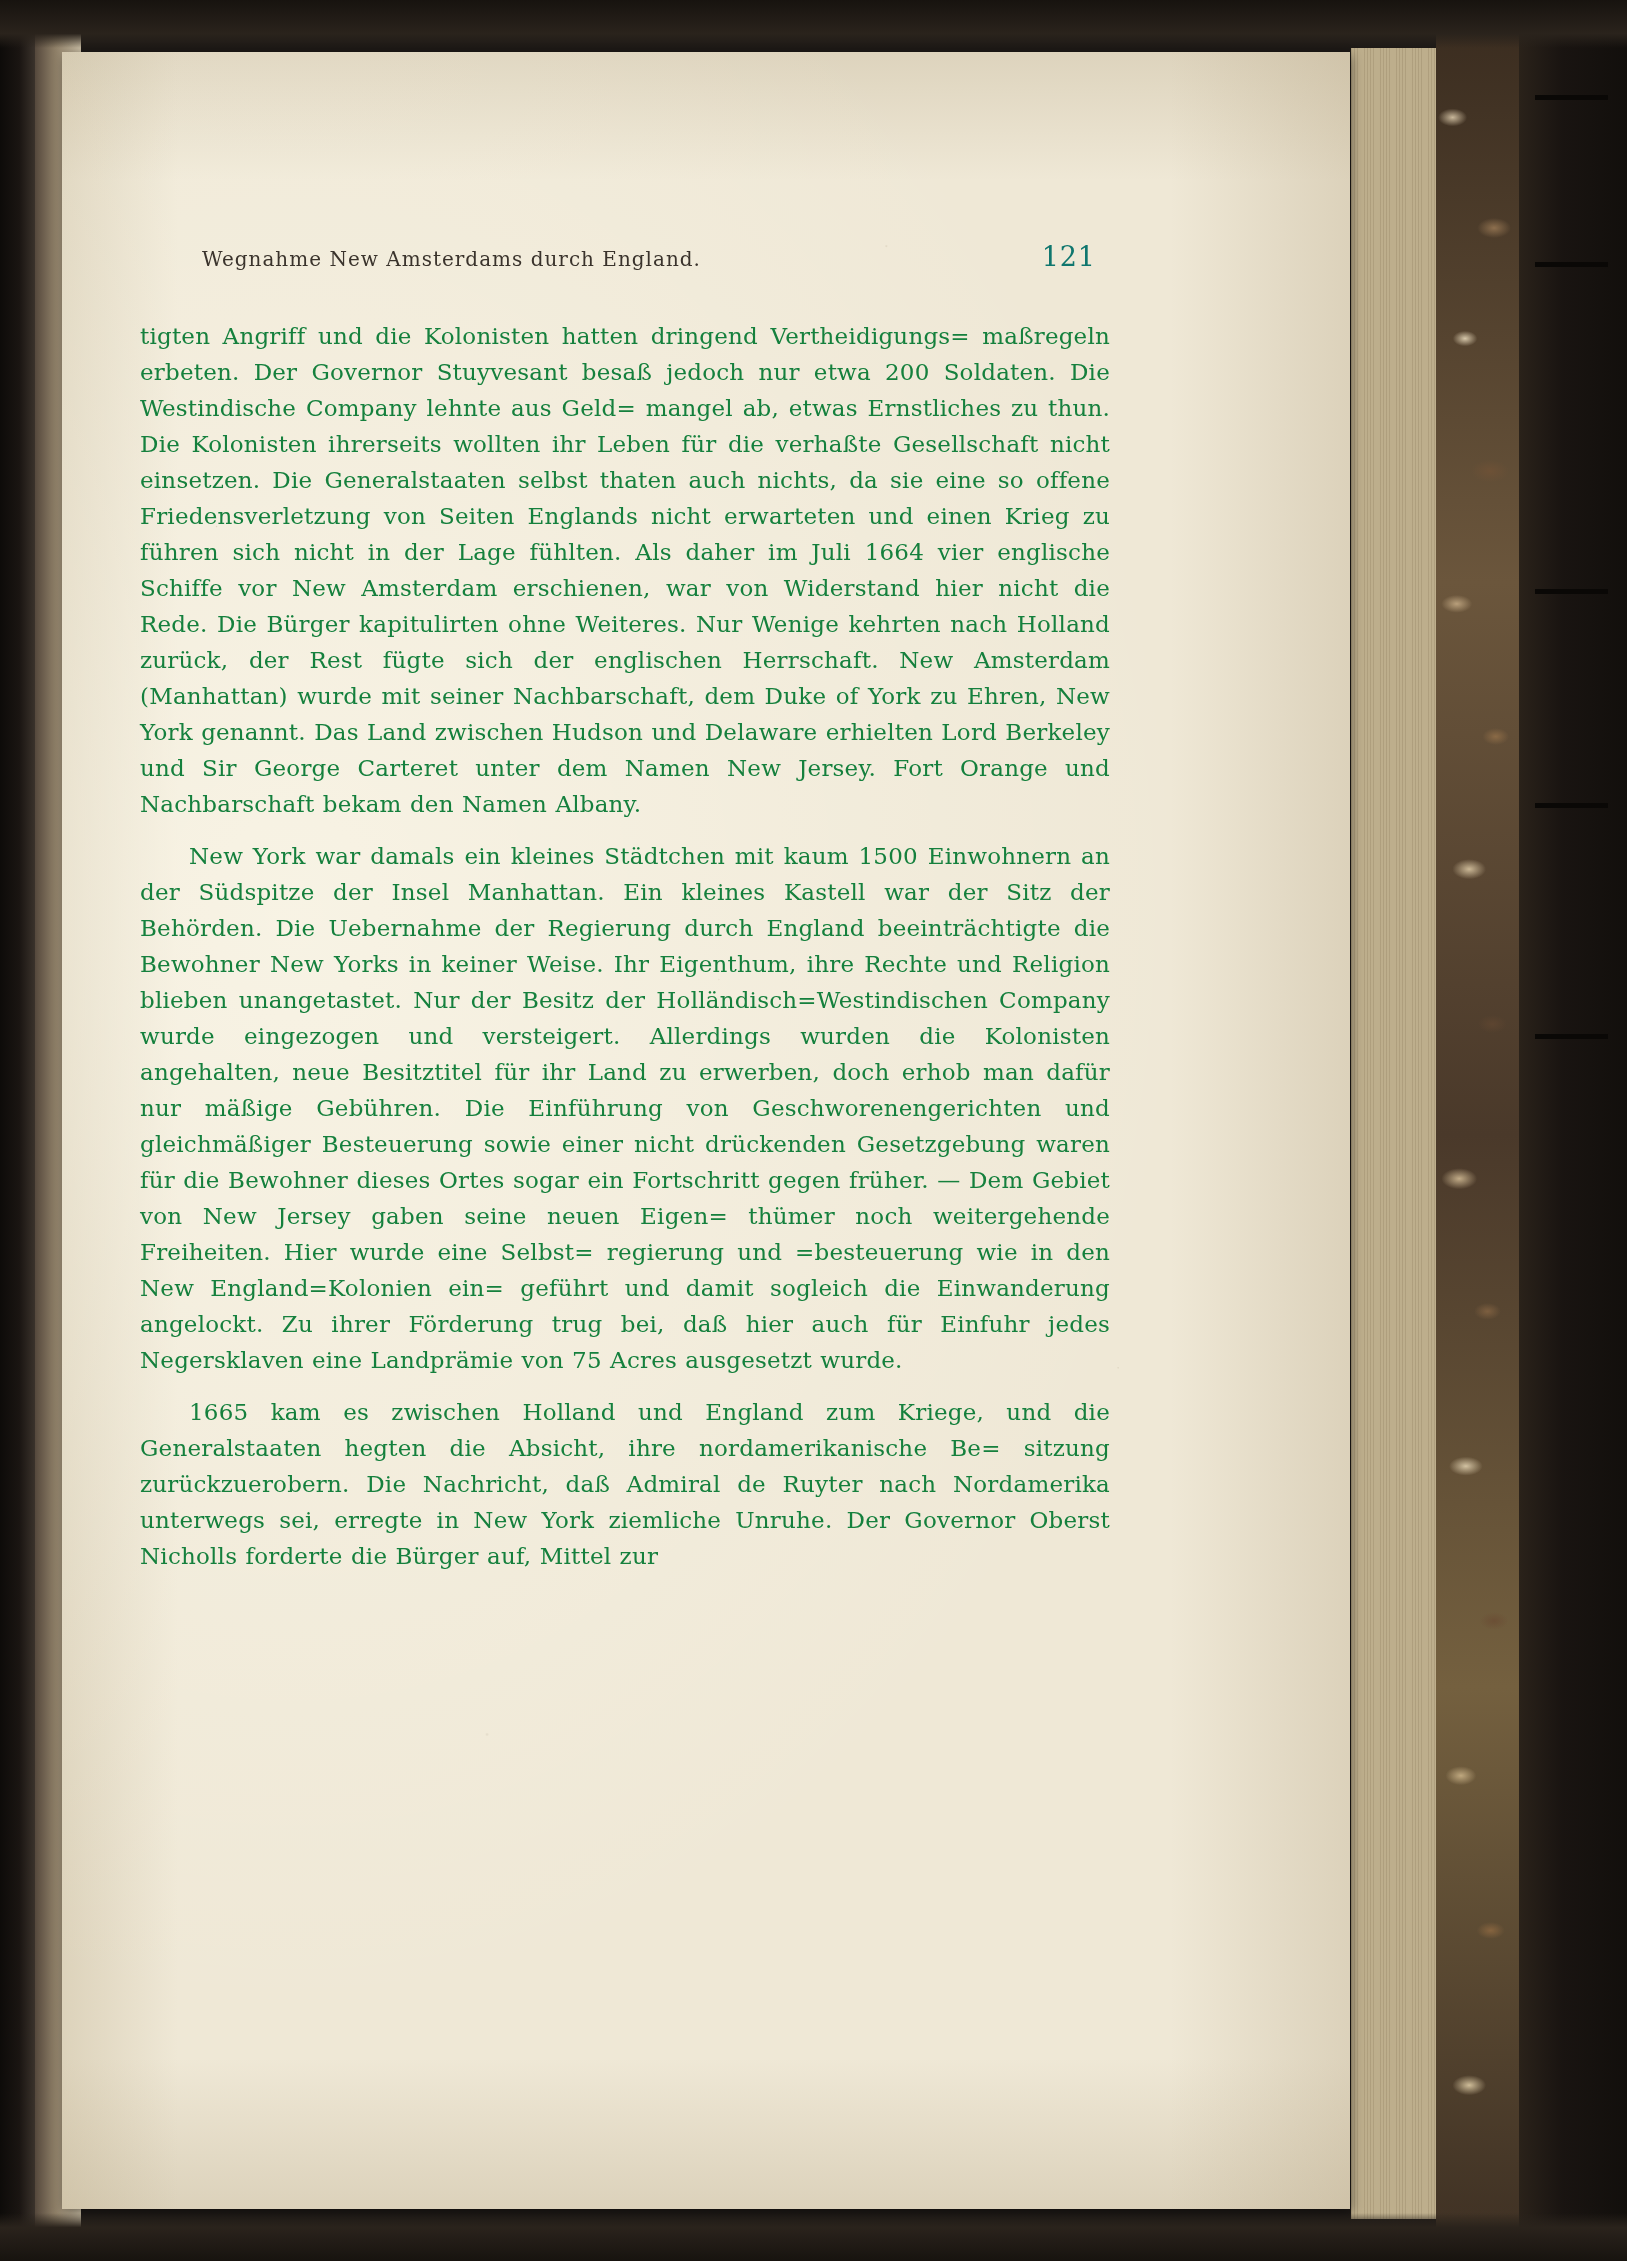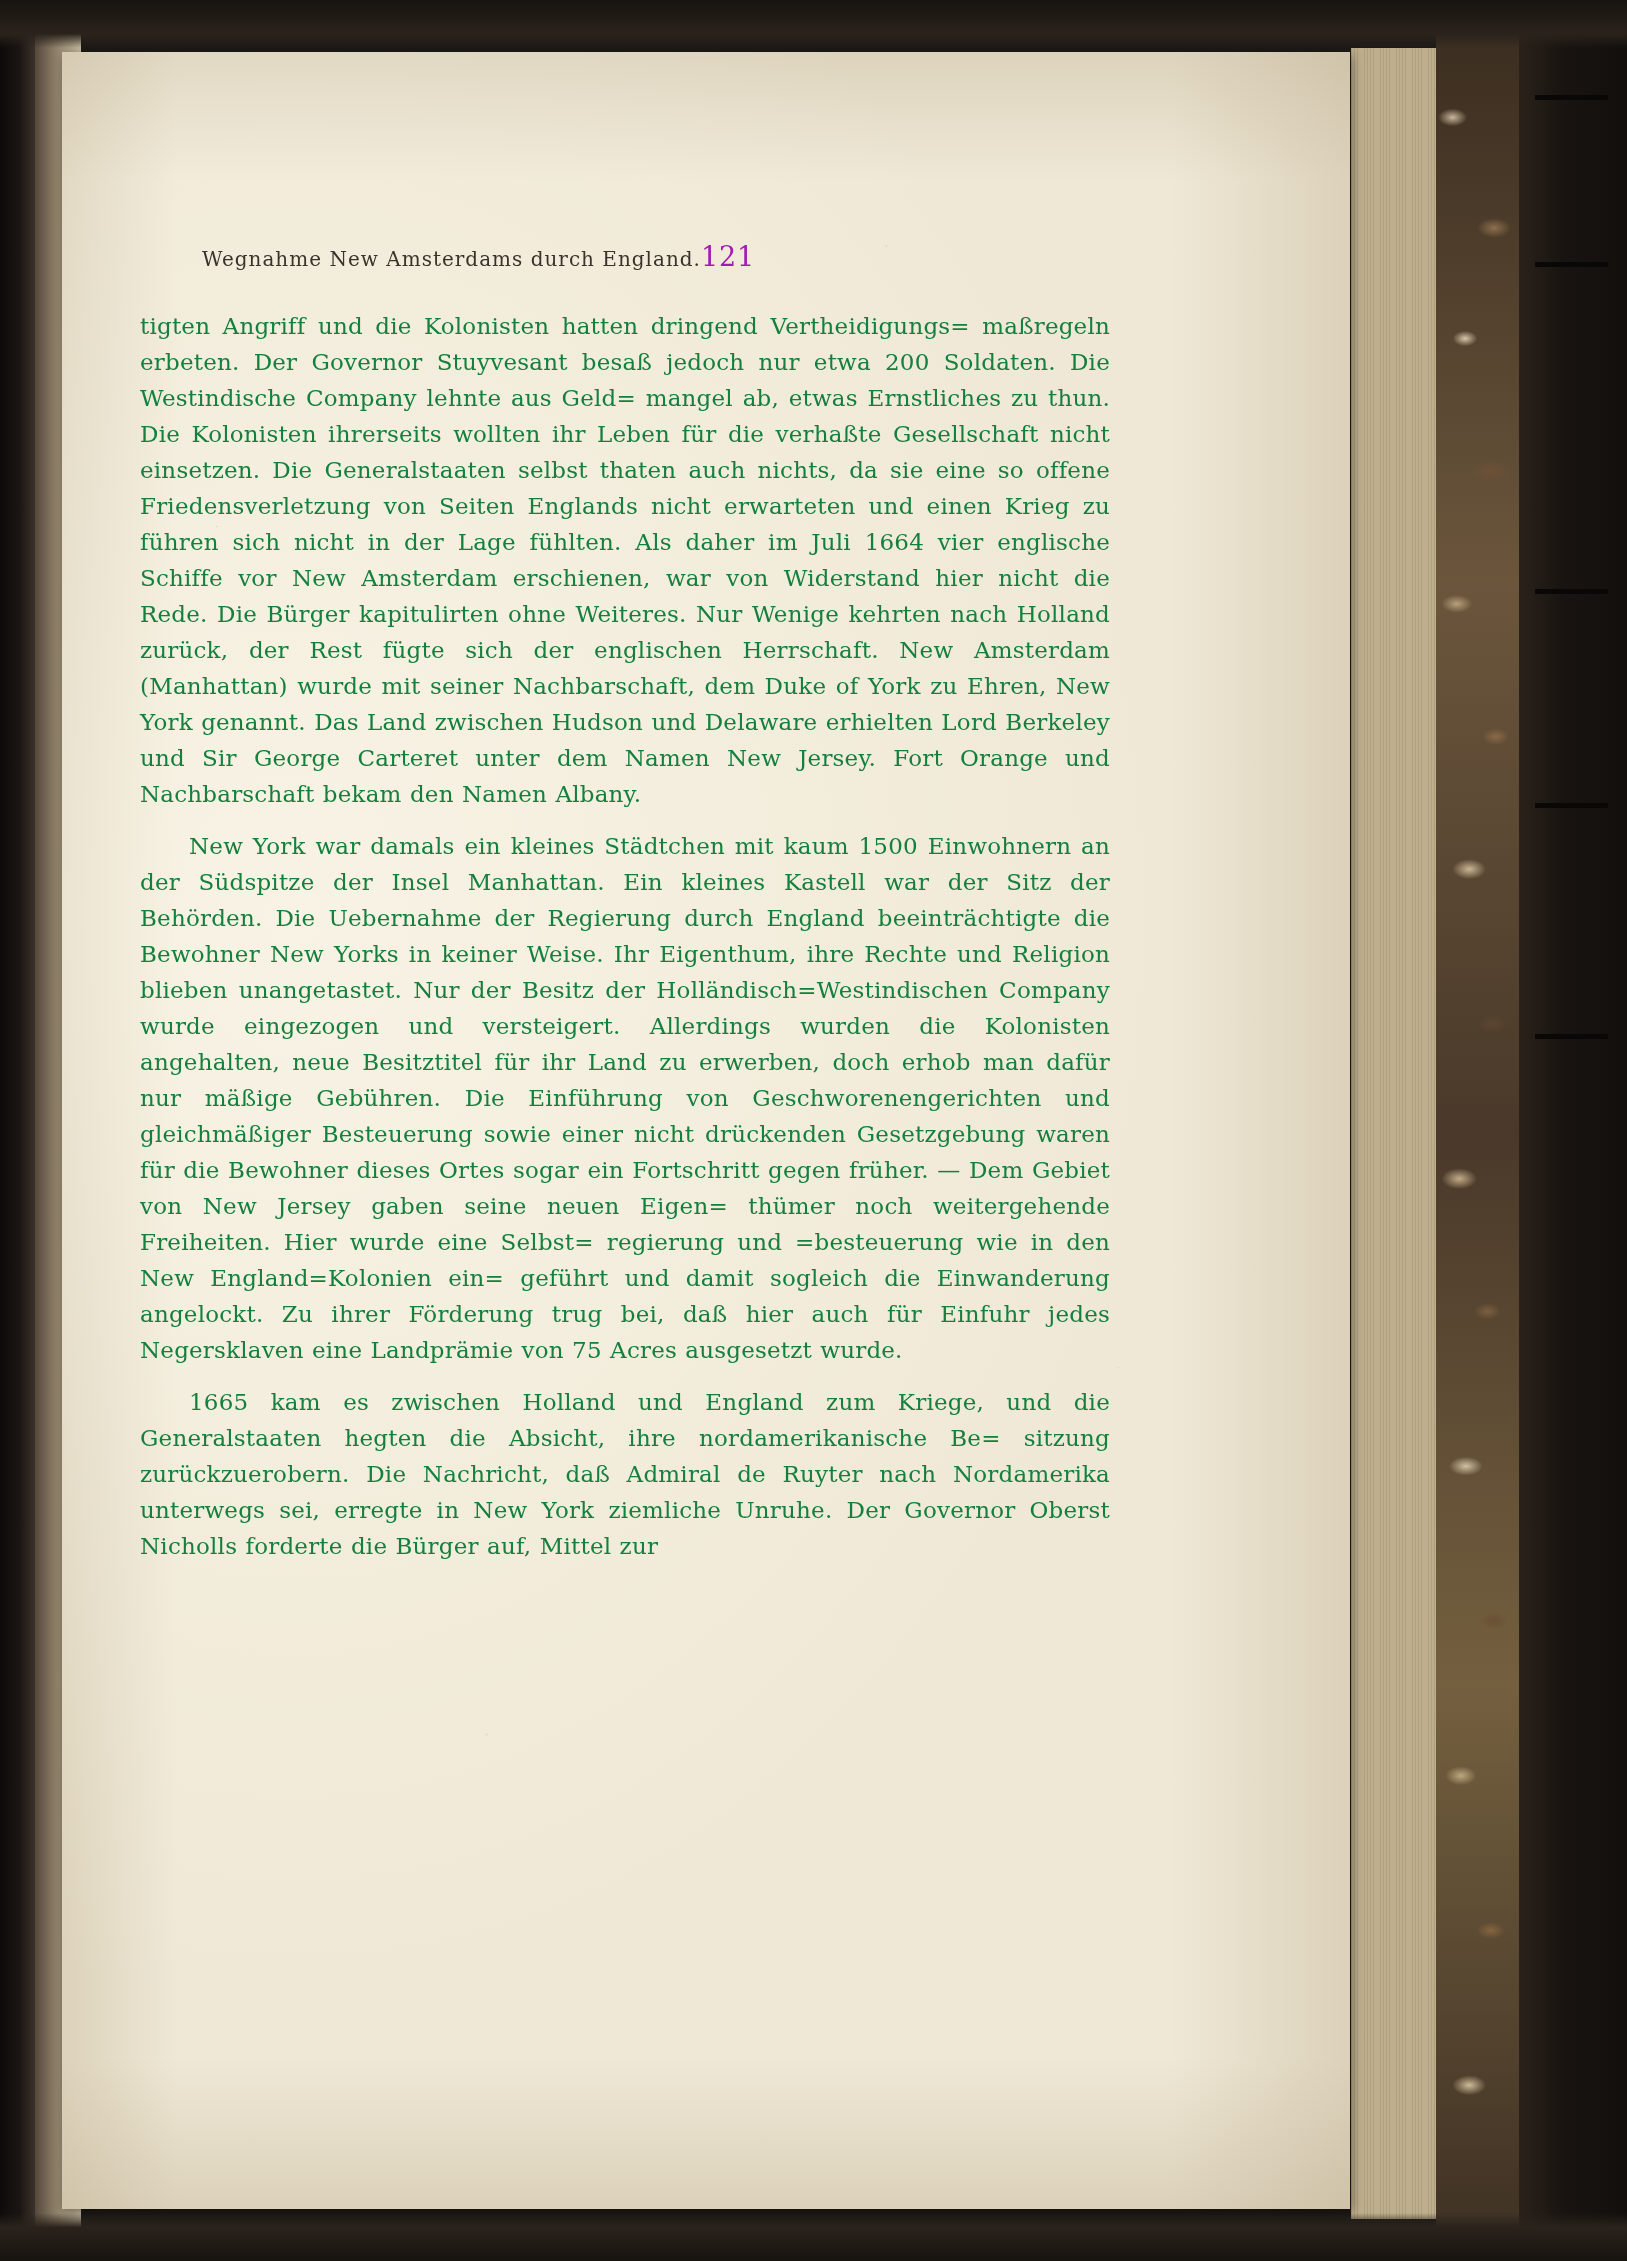--- a/index.html
+++ b/index.html
@@ -129,34 +129,35 @@
     position: absolute;
     left: 78px;
     top: 189px;
     width: 970px;
     color: #2a2420;
   }
 
   .running-head {
     display: flex;
     align-items: baseline;
+    justify-content: space-between;
     width: 970px;
-    margin-bottom: 36px;
+    margin-bottom: 46px;
   }
   .running-title {
     font-family: "DejaVu Serif", serif;
     font-size: 20px;
     letter-spacing: 1px;
     color: #3a332c;
     padding-left: 62px;
   }
   .folio {
     font-family: "DejaVu Serif", serif;
     font-size: 27px;
-    color: #a21caf;
+    color: #0f766e;
     letter-spacing: 0.8px;
     padding-right: 14.3px;
   }
 
   p.body {
     margin: 0;
     font-family: "DejaVu Serif", serif;
     font-size: 23px;
     line-height: 36px;
     text-align: justify;

